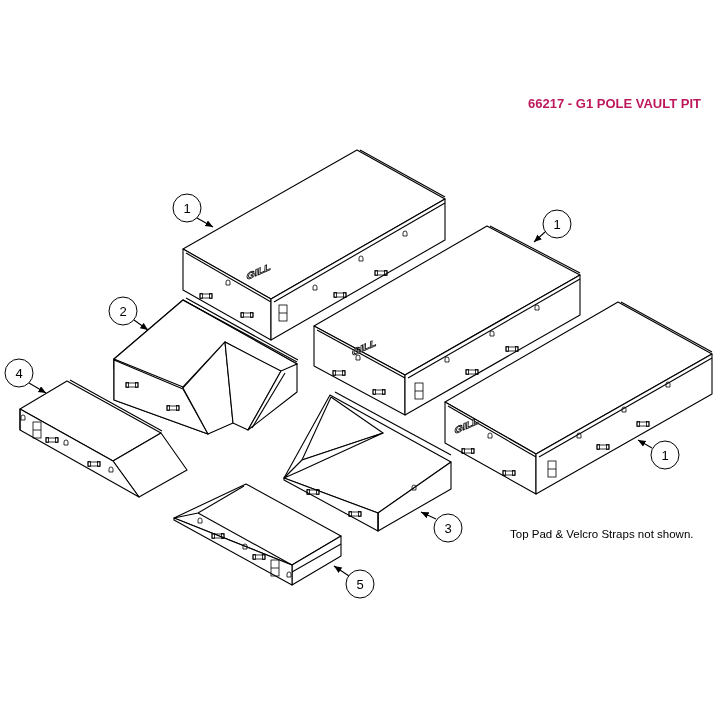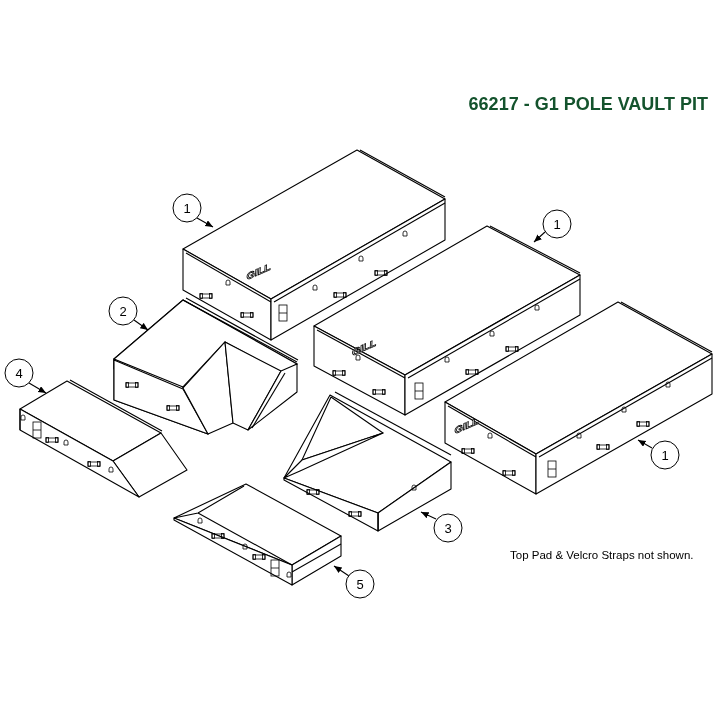--- a/index.html
+++ b/index.html
@@ -1,18 +1,18 @@
 <!DOCTYPE html>
 <html><head>
 <meta charset="utf-8">
 <style>
   html, body { margin: 0; padding: 0; background: #ffffff; }
   body { width: 724px; height: 724px; position: relative; overflow: hidden; font-family: "Liberation Sans", sans-serif; }
-  #title { position: absolute; right: 16px; top: 94px; text-align: right; font-weight: bold; font-size: 18px; line-height: 20px; color: #14532d; }
-  #note { position: absolute; left: 510px; top: 549px; font-size: 11.5px; color: #000; }
+  #title { position: absolute; right: 23px; top: 94px; text-align: right; font-weight: bold; font-size: 13px; line-height: 20px; color: #be185d; }
+  #note { position: absolute; left: 510px; top: 528px; font-size: 11.5px; color: #000; }
   svg#drawing { position: absolute; left: 0; top: 0; }
   .e { fill: #ffffff; stroke: #000; stroke-width: 1.1; stroke-linejoin: round; }
   .l { fill: none; stroke: #000; stroke-width: 1.1; }
   .t { fill: none; stroke: #000; stroke-width: 0.8; }
   .bubble { fill: #ffffff; stroke: #000; stroke-width: 1; }
   .btxt { font-family: "Liberation Sans", sans-serif; font-size: 13px; text-anchor: middle; dominant-baseline: central; }
   .logo { font-family: "Liberation Sans", sans-serif; font-size: 10px; font-weight: bold; font-style: italic; fill: #fff; stroke: #000; stroke-width: 0.8; }
 </style>
 </head>
 <body>

